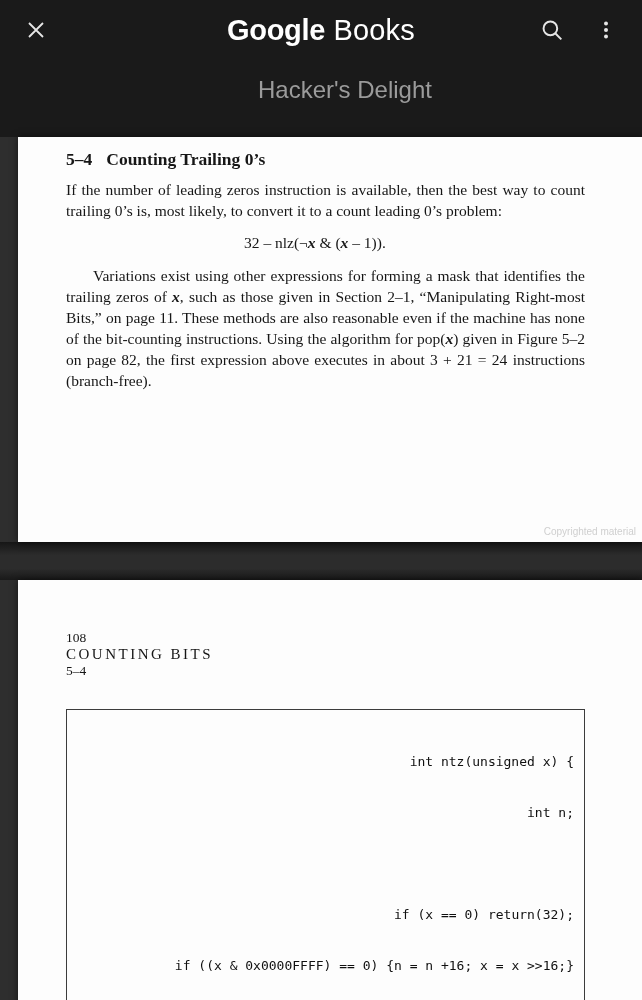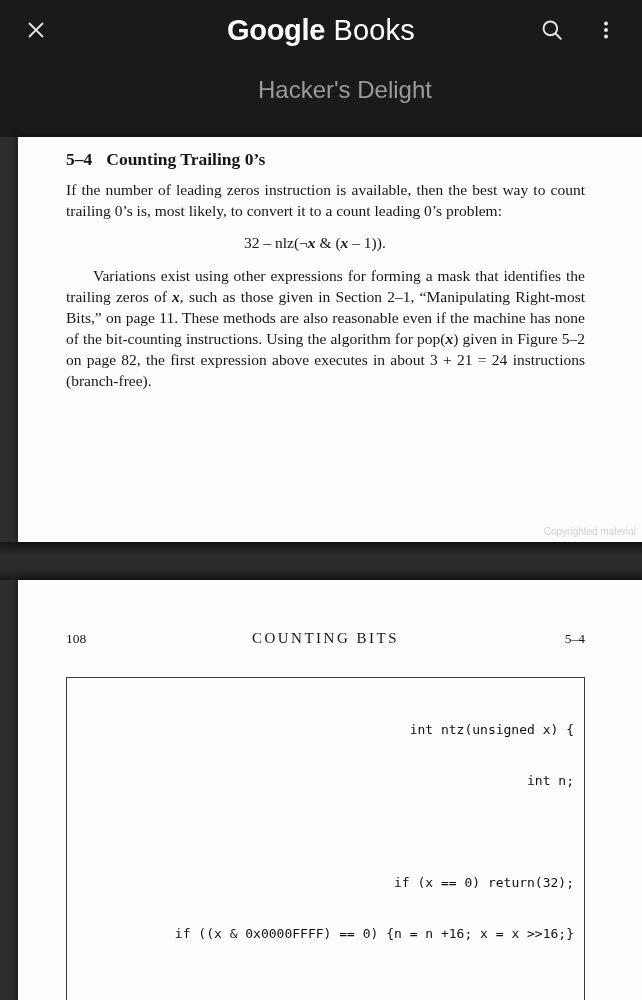--- a/index.html
+++ b/index.html
@@ -29,21 +29,21 @@
   .body { font-size:15.5px; line-height:21px; text-align:justify; }
   .indent { text-indent:27px; }
   .i  { }
   .bsym { font-weight:normal; }
   .bi { font-weight:bold; font-style:italic; }
   .formula { font-size:15.5px; margin:13px 0 13px 178px; }
   .formula-group { font-size:15.5px; margin:12px 0 12px 180px; line-height:26px; }
   .fg-line1 { padding-left:8px; }
   .watermark { position:absolute; right:6px; bottom:5px; font-family:"Liberation Sans", sans-serif; font-size:10px; color:#cfcfcf; }
   
-  .running-head { display:flex; align-items:baseline; font-size:13.5px; margin-bottom:30px; }
+  .running-head { display:flex; align-items:baseline; font-size:13.5px; margin-bottom:30px;flex-direction:column; }
   .rh-center { flex:1; text-align:center; font-size:15px; letter-spacing:2.5px; }
   .code-box { border:1px solid #3c3c3c; padding:9px 10px 12px 11px;
               font-family:"DejaVu Sans Mono","Liberation Mono", monospace;
               font-size:13px; line-height:17px; white-space:pre; color:#101010; }
   .code-line { min-height:17px;text-align:right; }
 </style>
 </head>
 <body>
 
 <div class="screen">

